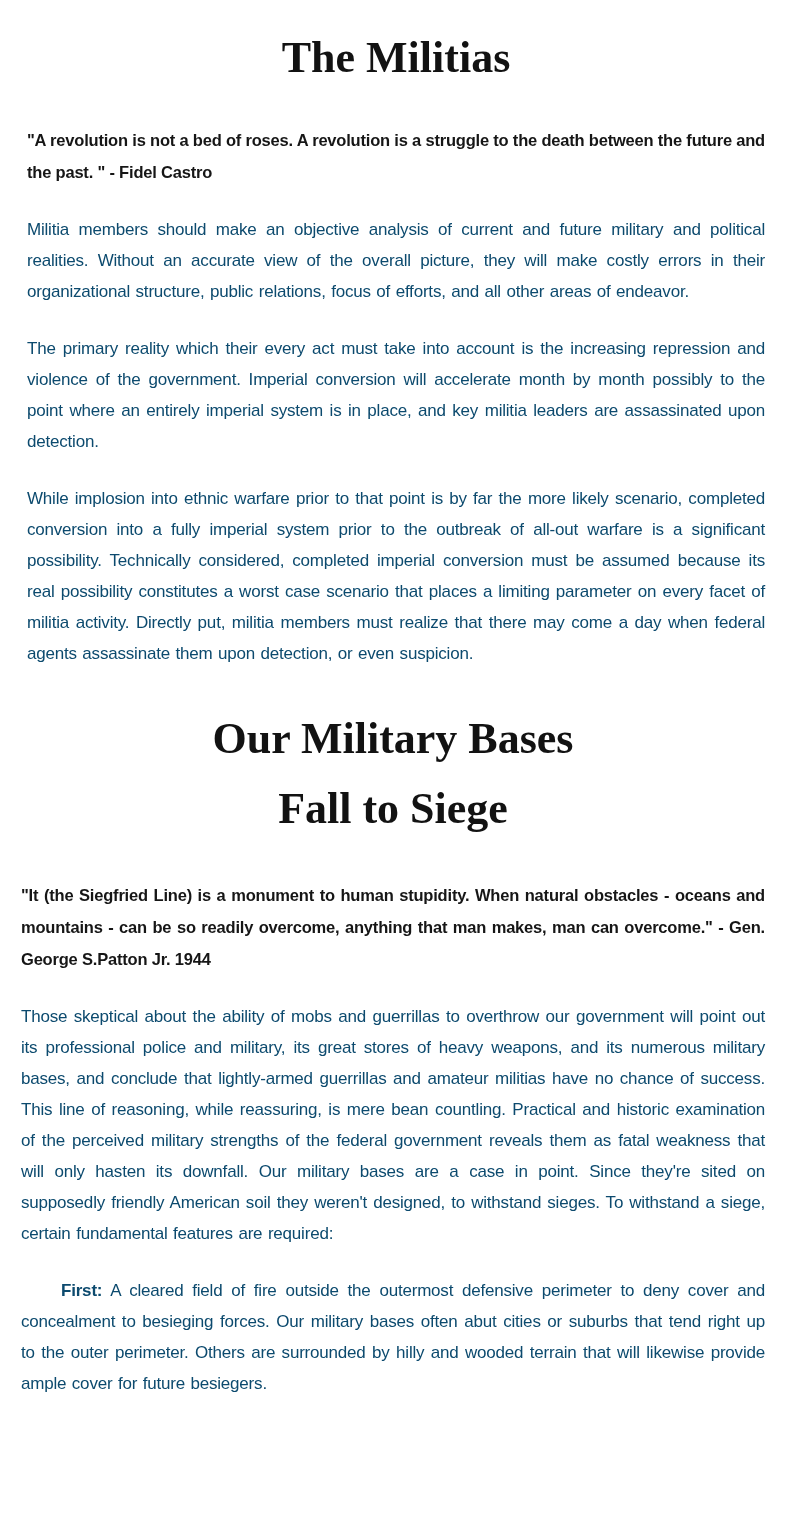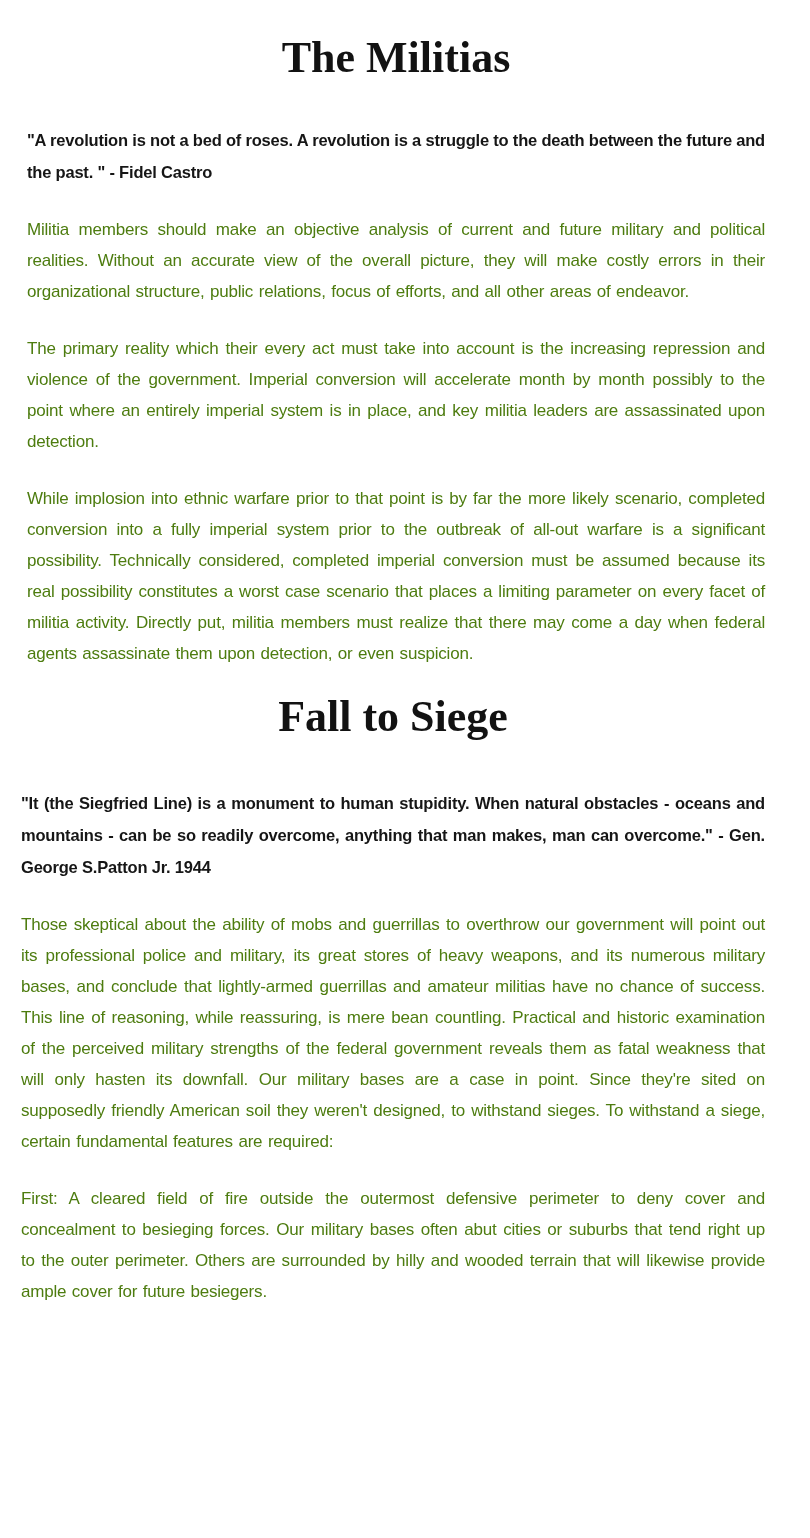--- a/index.html
+++ b/index.html
@@ -43,44 +43,45 @@
     letter-spacing: -0.2px;
     color: #161616;
     margin-bottom: 26px;
   }
   p.body-para {
     font-size: 17px;
     line-height: 31px;
     text-align: justify;
     letter-spacing: -0.2px;
     word-spacing: 1px;
-    color: #4d7c0f;
+    color: #0c4a6e;
     margin-bottom: 26px;
   }
   p.body-para:last-child { margin-bottom: 0; }
-  .run-in-label { font-weight: normal; }
+  .run-in-label { font-weight: bold; margin-left: 40px; }
 </style>
 </head>
 <body>
 
 <div class="page">
 
   <div class="section-1">
     <h1 class="doc-heading h-militias">The Militias</h1>
 
     <div class="quote">"A revolution is not a bed of roses. A revolution is a struggle to the death between the future and the past. " - Fidel Castro</div>
 
     <p class="body-para">Militia members should make an objective analysis of current and future military and political realities. Without an accurate view of the overall picture, they will make costly errors in their organizational structure, public relations, focus of efforts, and all other areas of endeavor.</p>
 
     <p class="body-para">The primary reality which their every act must take into account is the increasing repression and violence of the government. Imperial conversion will accelerate month by month possibly to the point where an entirely imperial system is in place, and key militia leaders are assassinated upon detection.</p>
 
     <p class="body-para">While implosion into ethnic warfare prior to that point is by far the more likely scenario, completed conversion into a fully imperial system prior to the outbreak of all-out warfare is a significant possibility. Technically considered, completed imperial conversion must be assumed because its real possibility constitutes a worst case scenario that places a limiting parameter on every facet of militia activity. Directly put, militia members must realize that there may come a day when federal agents assassinate them upon detection, or even suspicion.</p>
   </div>
 
   <div class="section-2">
+    <h1 class="doc-heading h-bases">Our Military Bases</h1>
 
     <h1 class="doc-heading h-siege">Fall to Siege</h1>
 
     <div class="quote">"It (the Siegfried Line) is a monument to human stupidity. When natural obstacles - oceans and mountains - can be so readily overcome, anything that man makes, man can overcome." - Gen. George S.Patton Jr. 1944</div>
 
     <p class="body-para">Those skeptical about the ability of mobs and guerrillas to overthrow our government will point out its professional police and military, its great stores of heavy weapons, and its numerous military bases, and conclude that lightly-armed guerrillas and amateur militias have no chance of success. This line of reasoning, while reassuring, is mere bean countling. Practical and historic examination of the perceived military strengths of the federal government reveals them as fatal weakness that will only hasten its downfall. Our military bases are a case in point. Since they're sited on supposedly friendly American soil they weren't designed, to withstand sieges. To withstand a siege, certain fundamental features are required:</p>
 
     <p class="body-para">
       <strong class="run-in-label">First:</strong><span> A cleared field of fire outside the outermost defensive perimeter to deny cover and concealment to besieging forces. Our military bases often abut cities or suburbs that tend right up to the outer perimeter. Others are surrounded by hilly and wooded terrain that will likewise provide ample cover for future besiegers.</span>
     </p>

